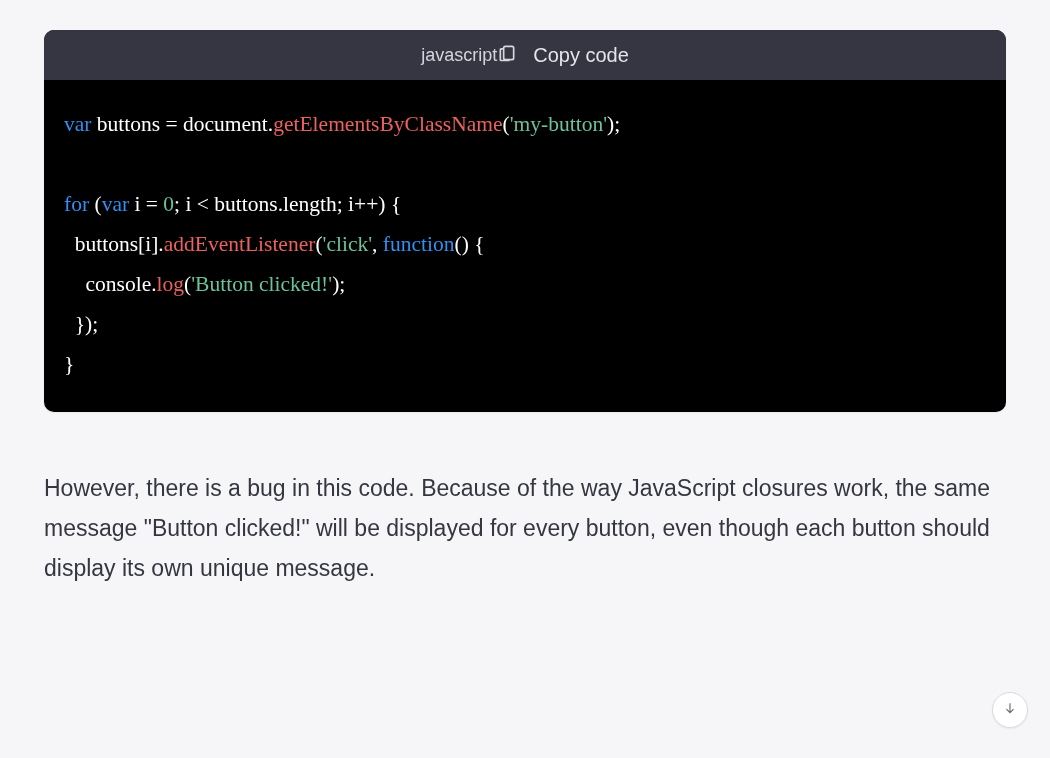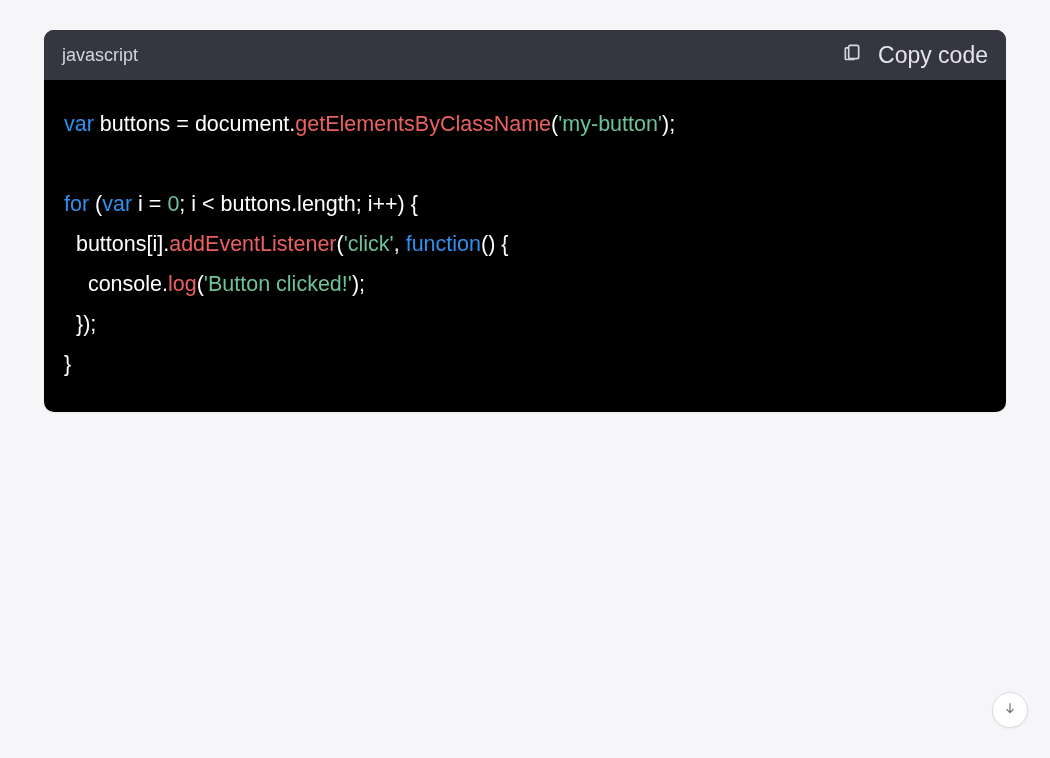--- a/index.html
+++ b/index.html
@@ -19,41 +19,41 @@
     border-radius: 10px;
     overflow: hidden;
     margin-bottom: 56px;
     box-shadow: 0 1px 2px rgba(0,0,0,0.05);
   }
   .code-header {
     background: #353641;
     height: 50px;
     display: flex;
     align-items: center;
-    justify-content: space-between;
+    justify-content: center;
     padding: 0 18px;
     color: #d7d7de;
     font-size: 18px;
   }
   .lang-label { color: #d4d4db; }
   .copy-btn {
     display: flex;
     align-items: center;
     gap: 16px;
     color: #e4e4ea;
     cursor: pointer;
-    font-size: 23px;
+    font-size: 20px;
   }
   .copy-btn svg {
     width: 20px; height: 22px;
     stroke: #d7d7de; fill: none; stroke-width: 2;
   }
   .code-body {
     padding: 24px 20px 28px 20px;
-    font-family: Liberation Sans, sans-serif;
+    font-family: Liberation Serif, serif;
     font-size: 21.5px;
     line-height: 40px;
     color: #fff;
     white-space: pre;
   }
   .kw   { color: #2e90f0; }
   .obj  { color: #fff; }
   .fn   { color: #eb615f; }
   .str  { color: #6dc29a; }
   .num  { color: #6dc29a; }
@@ -115,20 +115,21 @@
     <div class="code-body" id="code-body"><span class="kw">var</span><span class="obj"> buttons </span><span class="punc">=</span><span class="obj"> document</span><span class="punc">.</span><span class="fn">getElementsByClassName</span><span class="punc">(</span><span class="str">'my-button'</span><span class="punc">);</span>
 
 <span class="kw">for</span><span class="punc"> (</span><span class="kw">var</span><span class="obj"> i </span><span class="punc">=</span><span class="obj"> </span><span class="num">0</span><span class="obj">; i </span><span class="punc">&lt;</span><span class="obj"> buttons</span><span class="punc">.</span><span class="obj">length</span><span class="obj">; i</span><span class="punc">++</span><span class="punc">) {</span>
 <span class="obj">  buttons[i]</span><span class="punc">.</span><span class="fn">addEventListener</span><span class="punc">(</span><span class="str">'click'</span><span class="punc">, </span><span class="kw">function</span><span class="punc">() {</span>
 <span class="obj">    console</span><span class="punc">.</span><span class="fn">log</span><span class="punc">(</span><span class="str">'Button clicked!'</span><span class="punc">);</span>
 <span class="punc">  });</span>
 <span class="punc">}</span></div>
   </div>
 
   <div class="prose">
+    <p>However, there is a bug in this code. Because of the way JavaScript closures work, the same message "Button clicked!" will be displayed for every button, even though each button should display its own unique message.</p>
   </div>
 
 </div>
 
 <div class="scroll-down">
   <span>
     <svg viewBox="0 0 24 24">
         <path d="M12 4 v16 M6 14 l6 6 l6 -6"></path>
       </svg>
   </span>

